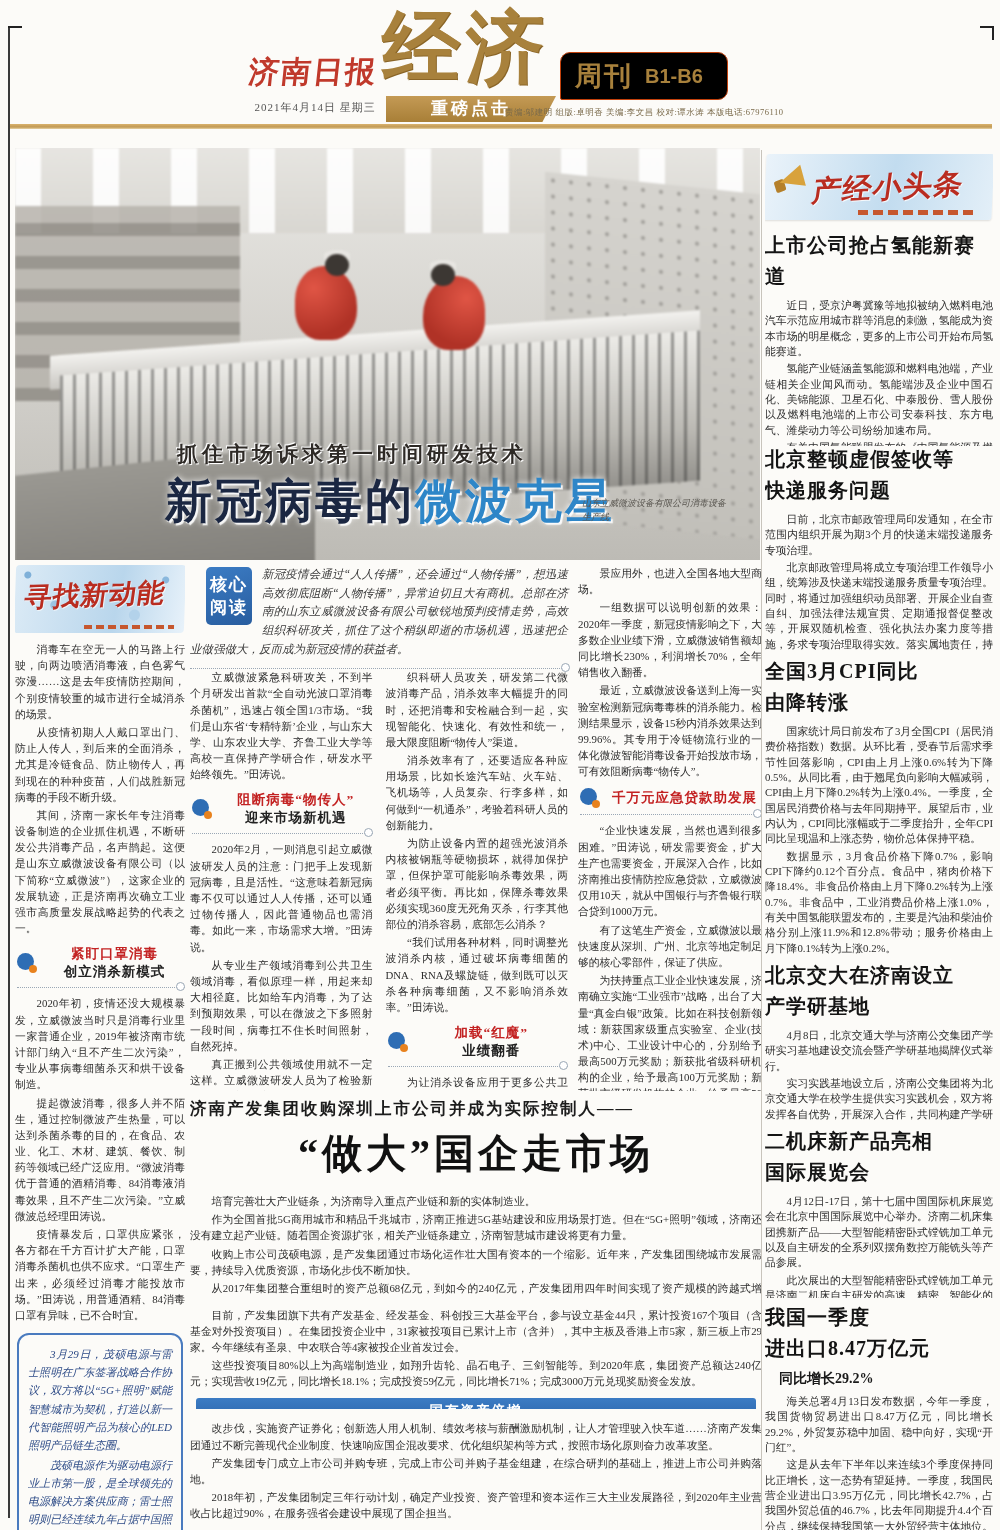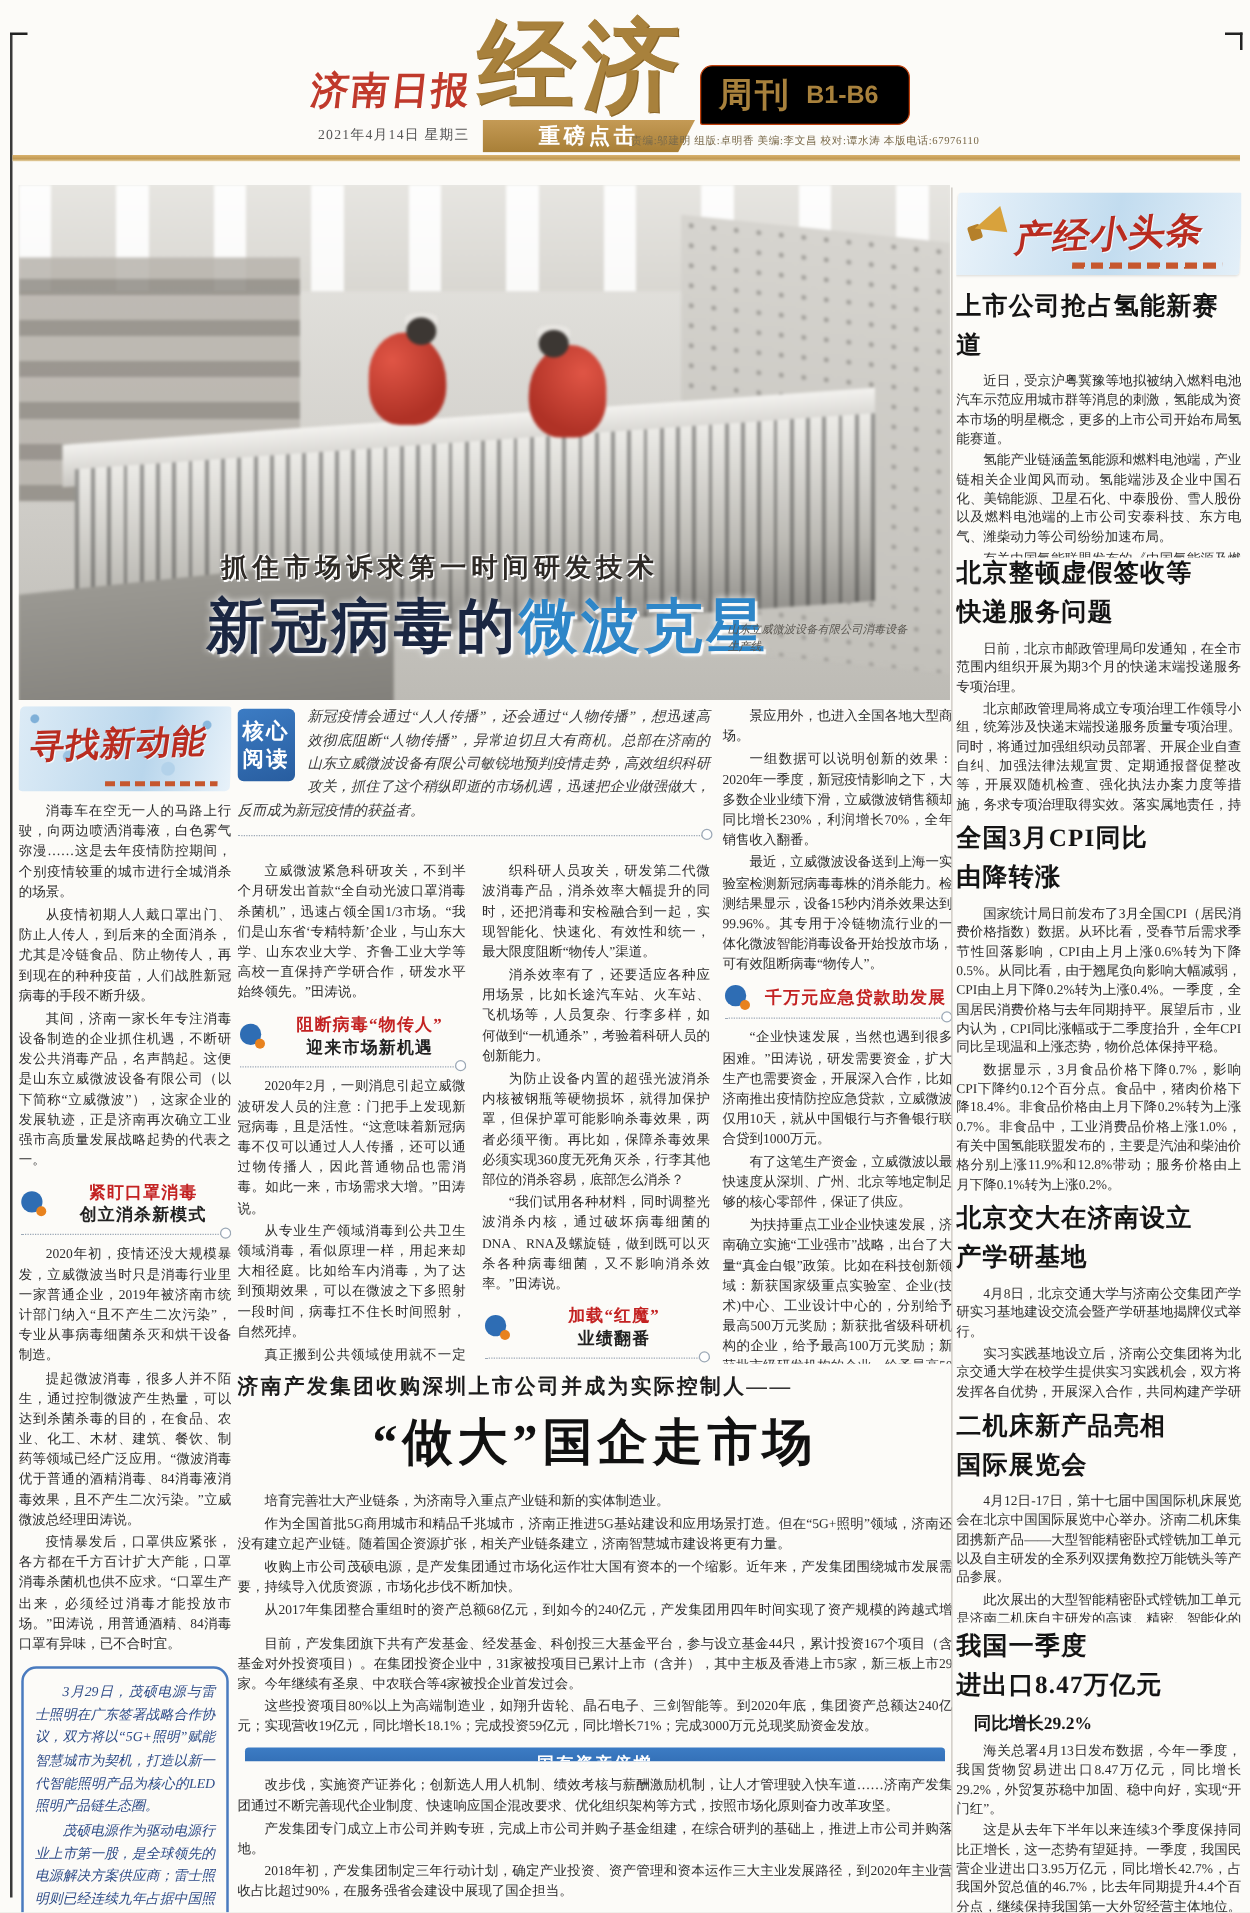--- a/index.html
+++ b/index.html
@@ -8,21 +8,21 @@
   #page { position:relative; width:1000px; height:1530px; margin:0 auto; background:#fcfbf8; overflow:hidden; }
 
   
   .edge-line { position:absolute; left:8px; top:28px; width:2px; height:1490px; background:#3a3a3a; }
   .corner { position:absolute; background:#222; }
 
   
   #masthead { position:absolute; left:0; top:0; width:1000px; height:132px; }
   .paper-name { position:absolute; left:248px; top:52px; width:130px; text-align:center; font-size:30px; font-weight:bold; color:#c0392b; transform:skewX(-6deg); letter-spacing:2px; }
   .paper-date { position:absolute; left:240px; top:100px; width:150px; text-align:center; font-size:11px; color:#555; letter-spacing:1px; }
-  .section-big { position:absolute; left:382px; top:14px; font-size:78px; line-height:1; font-weight:bold; color:#a8813c; letter-spacing:6px; text-shadow:1px 1px 0 #8a6527; }
+  .section-big { position:absolute; left:382px; top:14px; font-size:78px; line-height:1; font-weight:bold; color:#a8813c; letter-spacing:6px; text-shadow:1px 1px 0 #8a6527;font-family:Liberation Mono, monospace; }
   .zhongbang { position:absolute; left:386px; top:96px; width:170px; height:26px; background:linear-gradient(180deg,#c49a55,#a87f37); color:#fff; font-size:17px; font-weight:bold; text-align:center; line-height:26px; letter-spacing:3px; clip-path:polygon(0 0,100% 0,92% 100%,0 100%); }
   .weekly-box { position:absolute; left:560px; top:52px; width:168px; height:48px; border:1px solid #c2410c; border-radius:10px 10px 10px 2px; display:flex; align-items:center; gap:12px; padding-left:14px; background:#000000; }
   .weekly-box .wk { font-size:27px; font-weight:bold; color:#a8813c; letter-spacing:2px; }
   .weekly-box .pg { font-size:20px; font-weight:bold; color:#a8813c; font-family:"Liberation Sans",sans-serif; }
   .credits { position:absolute; left:505px; top:107px; width:300px; font-size:8.5px; color:#7a6a4a; letter-spacing:.5px; }
   .gold-rule { position:absolute; left:10px; top:124px; width:982px; height:5px; background:linear-gradient(180deg,#d9b26d,#c29a55 60%,#e7d3a6); }
 
   
   #photo { position:absolute; left:15px; top:148px; width:745px; height:412px; overflow:hidden; background:linear-gradient(180deg,#e9e8e4 0%,#d2d0cb 55%,#bdbbb5 100%); }
   .ph-scene { position:absolute; inset:0; filter:blur(1.1px); }
@@ -63,23 +63,23 @@
   .bubble { border:2.5px solid #4a7bbf; border-radius:12px; padding:10px 9px 12px; margin:10px 2px 26px; position:relative; }
   .bubble:after { content:""; position:absolute; left:18px; bottom:-16px; width:0; height:0; border-left:4px solid transparent; border-right:16px solid transparent; border-top:16px solid #4a7bbf; }
   .bubble p { font-size:11px; line-height:1.65; color:#2c4a86; font-style:italic; text-indent:2em; text-align:justify; }
 
   
   #feature { position:absolute; left:190px; top:565px; width:572px; height:526px; overflow:hidden; }
   .feat-top { display:flex; gap:10px; }
   .feat-leftwrap { width:378px; }
   .core-intro { position:relative; border-bottom:1px dotted #9aa7b5; padding:0 0 10px 0; min-height:92px; }
   .core-intro:after { content:""; position:absolute; right:-2px; bottom:-4px; width:7px; height:7px; border:1.5px solid #9aa7b5; border-radius:50%; background:#fff; }
-  .core-box { float:left; width:46px; height:58px; background:linear-gradient(160deg,#3c7cc4,#285d9f); border-radius:5px; color:#fff; font-weight:bold; text-align:center; margin:2px 10px 2px 0; padding-top:7px; font-size:17px; line-height:1.35; letter-spacing:2px; }
+  .core-box { float:left; width:46px; height:58px; background:linear-gradient(160deg,#3c7cc4,#285d9f); border-radius:5px; color:#fff; font-weight:bold; text-align:center; margin:2px 10px 2px 16px; padding-top:7px; font-size:17px; line-height:1.35; letter-spacing:2px; }
   .core-intro .intro-txt { font-size:11.5px; font-style:italic; color:#3a3a3a; line-height:1.62; text-align:justify; }
-  .feat-cols { display:flex; gap:13px; margin-top:20px; }
+  .feat-cols { display:flex; gap:13px; margin-top:0; }
   .feat-col { flex:1; overflow:hidden; }
   .feat-col3 { width:184px; flex:0 0 184px; overflow:hidden; }
   .byline { font-size:10.5px; color:#2d2d2d; text-align:right; margin-top:3px; }
 
   
   #bottom-art { position:absolute; left:190px; top:1096px; width:572px; height:434px; overflow:hidden; }
   .bot-kicker { text-align:left; font-size:16.5px; font-weight:bold; color:#1c1c1c; letter-spacing:2px; margin-top:2px; }
   .bot-title { text-align:center; font-size:40px; font-weight:bold; color:#111; letter-spacing:4px; margin:6px 0 12px; }
   .bot-cols { display:flex; gap:11px; height:330px;flex-direction:column; }
   .bot-col { flex:1; overflow:hidden; }

